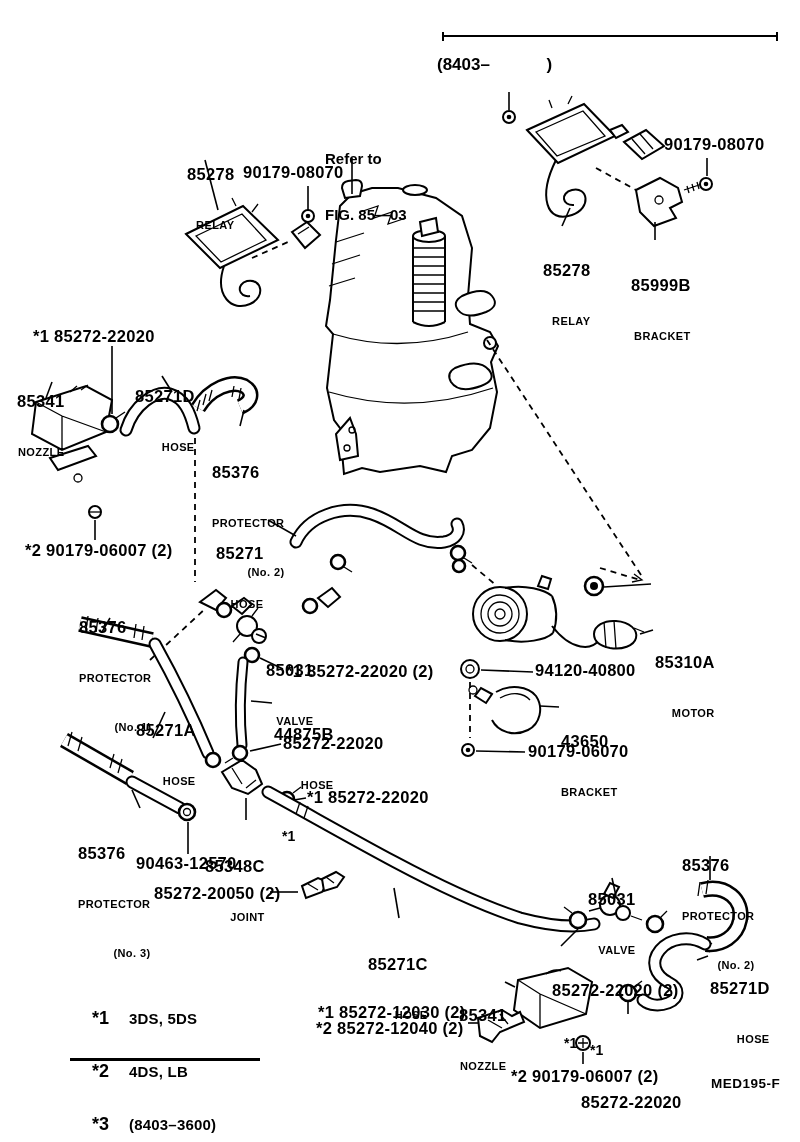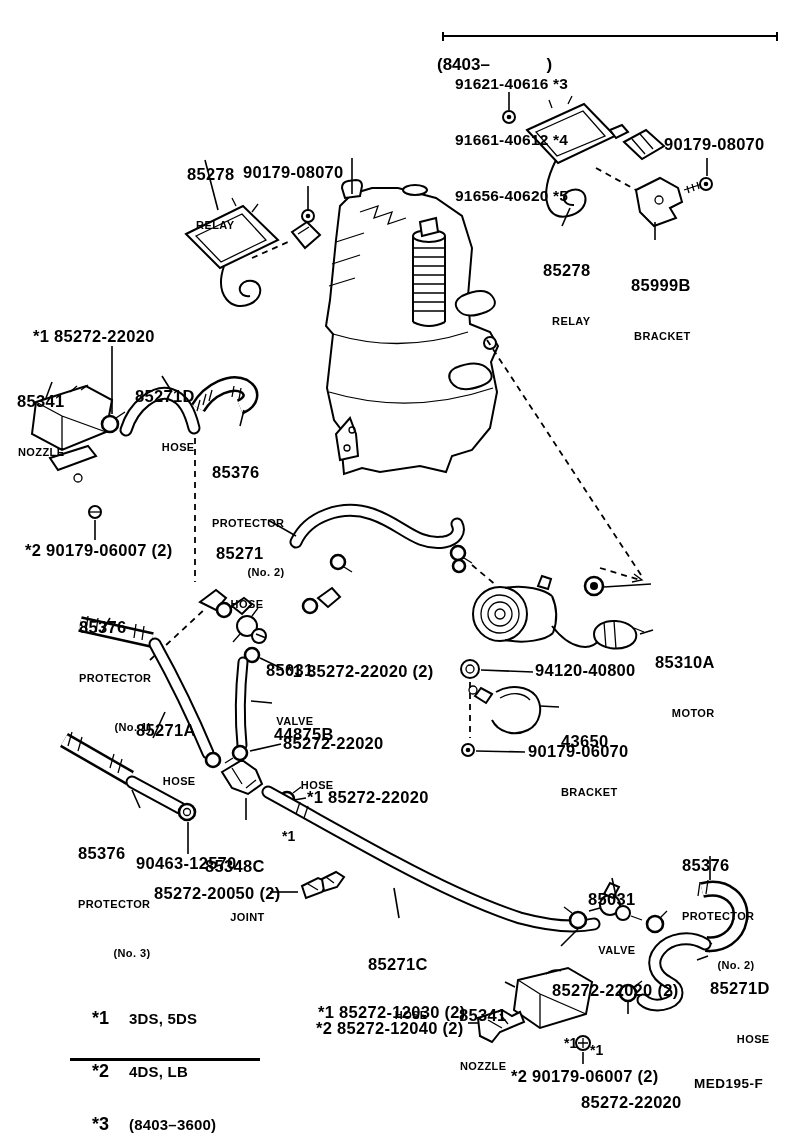--- a/index.html
+++ b/index.html
@@ -6,21 +6,21 @@
   .stage{position:relative;width:800px;height:1142px;background:#fff;overflow:hidden;
          font-family:"Liberation Sans",sans-serif;color:#000;}
   svg.art{position:absolute;left:0;top:0;}
   .lbl{position:absolute;white-space:pre;}
   .part{font:700 16.5px/1.06 "Liberation Sans",sans-serif;letter-spacing:.3px;}
   .sub{font:700 11px/1.18 "Liberation Sans",sans-serif;letter-spacing:.4px;text-align:right;}
   .mk{font:700 14px/1.15 "Liberation Sans",sans-serif;}
   .range{font:700 17px/1 "Liberation Sans",sans-serif;margin-top:48px;}
   .variant{font:700 15.5px/1.28 "Liberation Sans",sans-serif;letter-spacing:.2px;}
   .note{font:700 15px/1.35 "Liberation Sans",sans-serif;}
-  .code{font:700 13.5px/1 "Liberation Sans",sans-serif;letter-spacing:.5px;}
+  .code{font:700 13.5px/1 "Liberation Sans",sans-serif;letter-spacing:.5px;margin-left:17px;}
   .lg-row{display:flex;align-items:baseline;height:17.2px;}
   .lg-mark{font:700 18px/1 "Liberation Sans",sans-serif;width:37px;}
   .lg-val{font:700 15px/1 "Liberation Sans",sans-serif;letter-spacing:.2px;}
   .lg-underline{position:absolute;left:70px;top:1058px;width:190px;border-bottom:3px solid #000;}
   
   .ln{stroke:#000;stroke-width:2;fill:none;}
   .thin{stroke:#000;stroke-width:1.3;fill:none;}
   .fillw{fill:#fff;stroke:#000;stroke-width:2;}
   .dash{stroke:#000;stroke-width:1.8;fill:none;stroke-dasharray:6 5;}
   .lead{stroke:#000;stroke-width:1.6;fill:none;}
@@ -277,24 +277,23 @@
       <path class="lead" d="M708,956 L697,960"></path>
       <path class="lead" d="M561,946 L578,929"></path>
       <path class="lead" d="M628,1000 V1014"></path>
       <path class="lead" d="M505,982 L515,987"></path>
       <path class="lead" d="M468,1023 L478,1023"></path>
       <path class="lead" d="M583,1052 V1064"></path>
     </g>
   </svg>
 
   <div class="lbl range" style="left:437px;top:8px">(8403–            )</div>
-  <div class="lbl" style="left:455px;top:38px">
-    <div class="variant">91621-40616 *3</div>
-    <div class="variant">91661-40612 *4</div>
-    <div class="variant">91656-40620 *5</div>
+  <div class="lbl" style="left:325px;top:113px">
+    <div class="note">Refer to</div>
+    <div class="note">FIG. 85—03</div>
   </div>
 
   <div class="lbl" style="left:187px;top:130px">
     <div class="part">85278</div>
     <div class="sub">RELAY</div>
   </div>
   <div class="lbl part" style="left:243px;top:164px">90179-08070</div>
   <div class="lbl part" style="left:664px;top:136px">90179-08070</div>
   <div class="lbl" style="left:543px;top:226px">
     <div class="part">85278</div>

